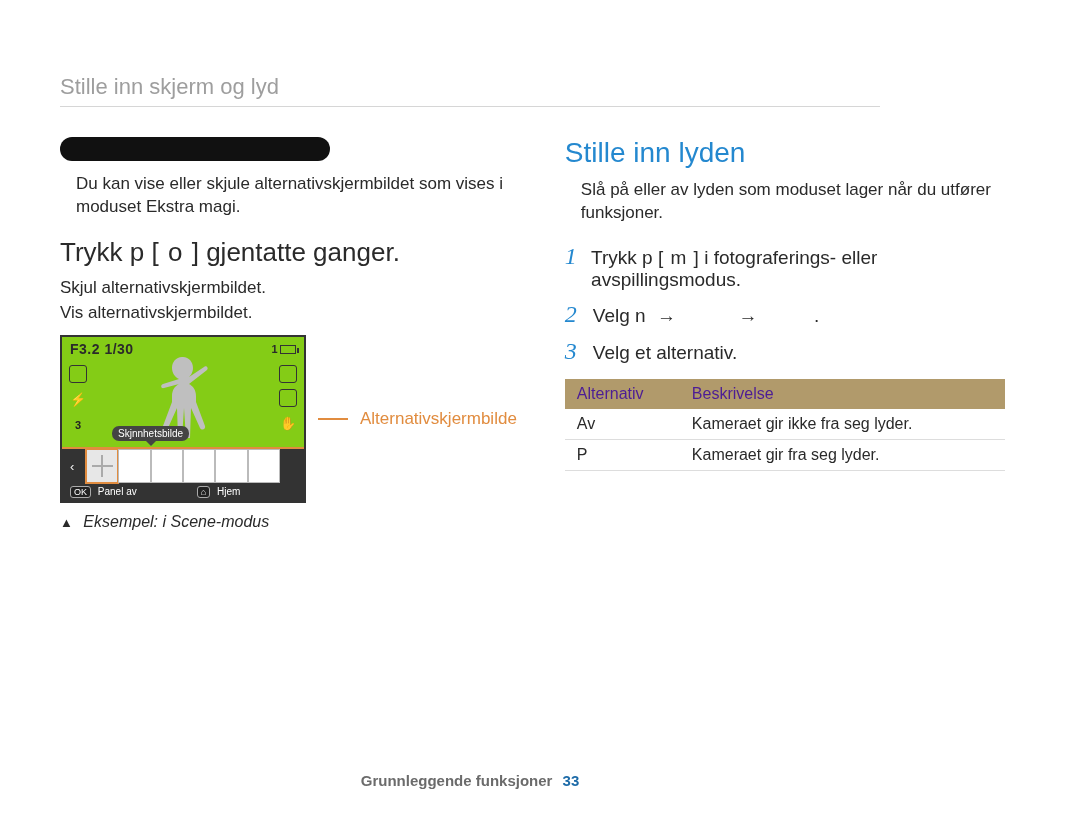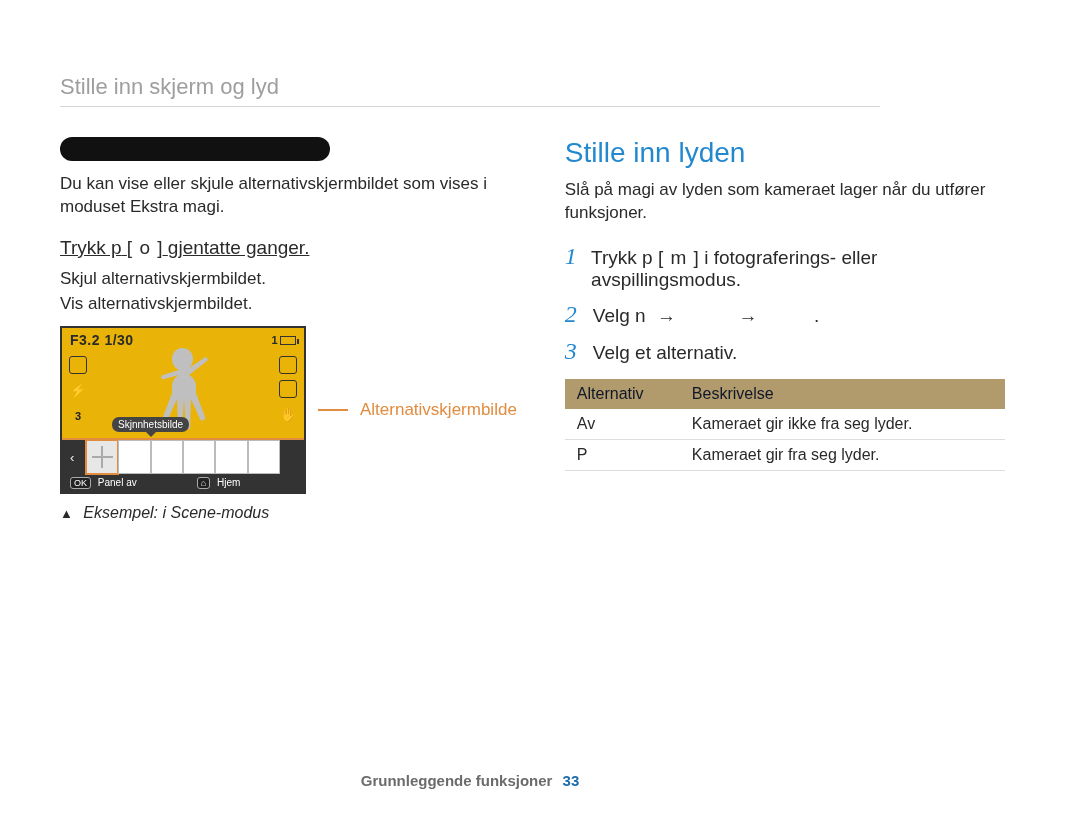--- a/index.html
+++ b/index.html
@@ -35,28 +35,27 @@
   .black-pill {
     background: #111;
     height: 24px;
     width: 270px;
     border-radius: 14px;
     margin-bottom: 12px;
   }
   .para {
     font-size: 17px;
     line-height: 1.35;
-    margin: 0 0 18px 0;
+    margin: 0 0 18px 16px;
     font-weight: 300;
   }
   .instr {
-    font-size: 19px;
+    font-size: 26px;
     margin: 4px 0 8px 0;
     font-weight: 400;
-    text-decoration: underline;
   }
   .key {
     display: inline-block;
   }
   .key::before { content: "["; margin-right: 2px; }
   .key::after  { content: "]"; margin-left: 2px; }
   .bullets {
     font-size: 17px;
     line-height: 1.45;
     margin: 0 0 10px 0;
@@ -69,21 +68,21 @@
   }
   .lcd {
     width: 246px;
     border: 2px solid #333;
     background: #fff;
     font-size: 12px;
   }
   .lcd-top {
     position: relative;
     height: 110px;
-    background: #eab308;
+    background: #84cc16;
     border-bottom: 0;
   }
   .lcd-topbar {
     display: flex;
     justify-content: space-between;
     padding: 4px 8px 0 8px;
     font-weight: 700;
     font-size: 14px;
     letter-spacing: 0.5px;
   }
@@ -212,21 +211,21 @@
   .steps .txt { font-size: 19px; }
   .arrow { display: inline-block; margin: 0 6px; }
   .arrow::before { content: "→"; }
   table.opt {
     border-collapse: collapse;
     width: 440px;
     margin-top: 8px;
   }
   table.opt th {
     background: #b19a6b;
-    color: #0f172a;
+    color: #4c1d95;
     font-weight: 400;
     font-size: 16px;
     text-align: left;
     padding: 6px 12px;
   }
   table.opt td {
     border-bottom: 1px solid #ddd;
     font-size: 16px;
     padding: 6px 12px;
     font-weight: 300;
@@ -336,21 +335,21 @@
       </div>
 
       <p class="caption">
         <span class="tri"></span>
         <span>Eksempel: i Scene-modus</span>
       </p>
     </div>
 
     <div class="col">
       <h2 class="h-section">Stille inn lyden</h2>
-      <p class="para">Slå på magi av lyden som kameraet lager når du utfører funksjoner.</p>
+      <p class="para">Slå på eller av lyden som moduset lager når du utfører funksjoner.</p>
 
       <ol class="steps">
         <li>
           <span class="num">1</span>
           <span class="txt">
             <span>Trykk p</span>
             <span class="key">
               <span>m</span>
             </span>
             <span>i fotograferings- eller avspillingsmodus.</span>

